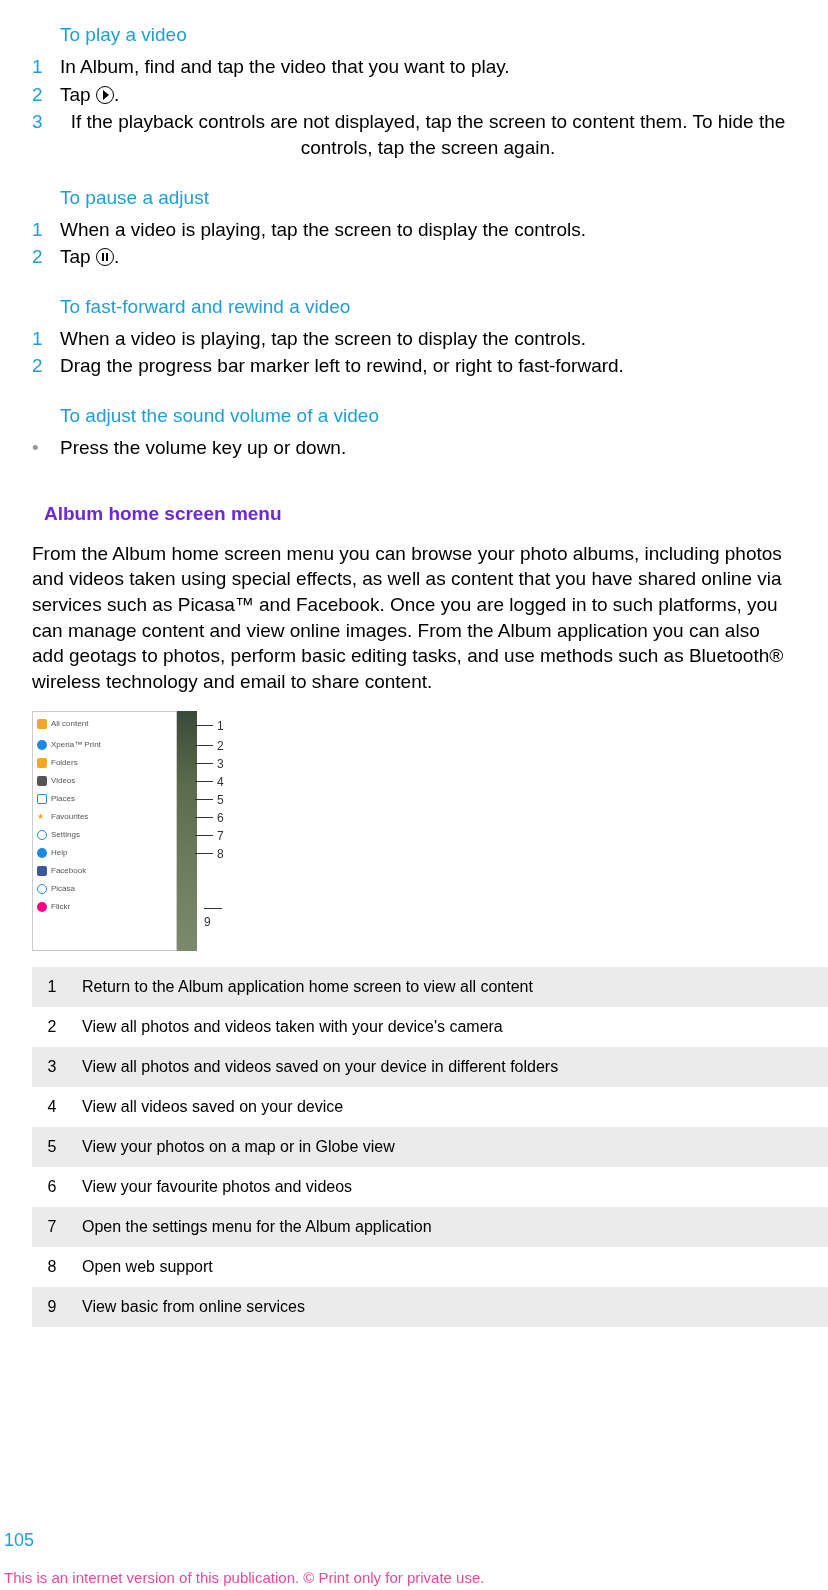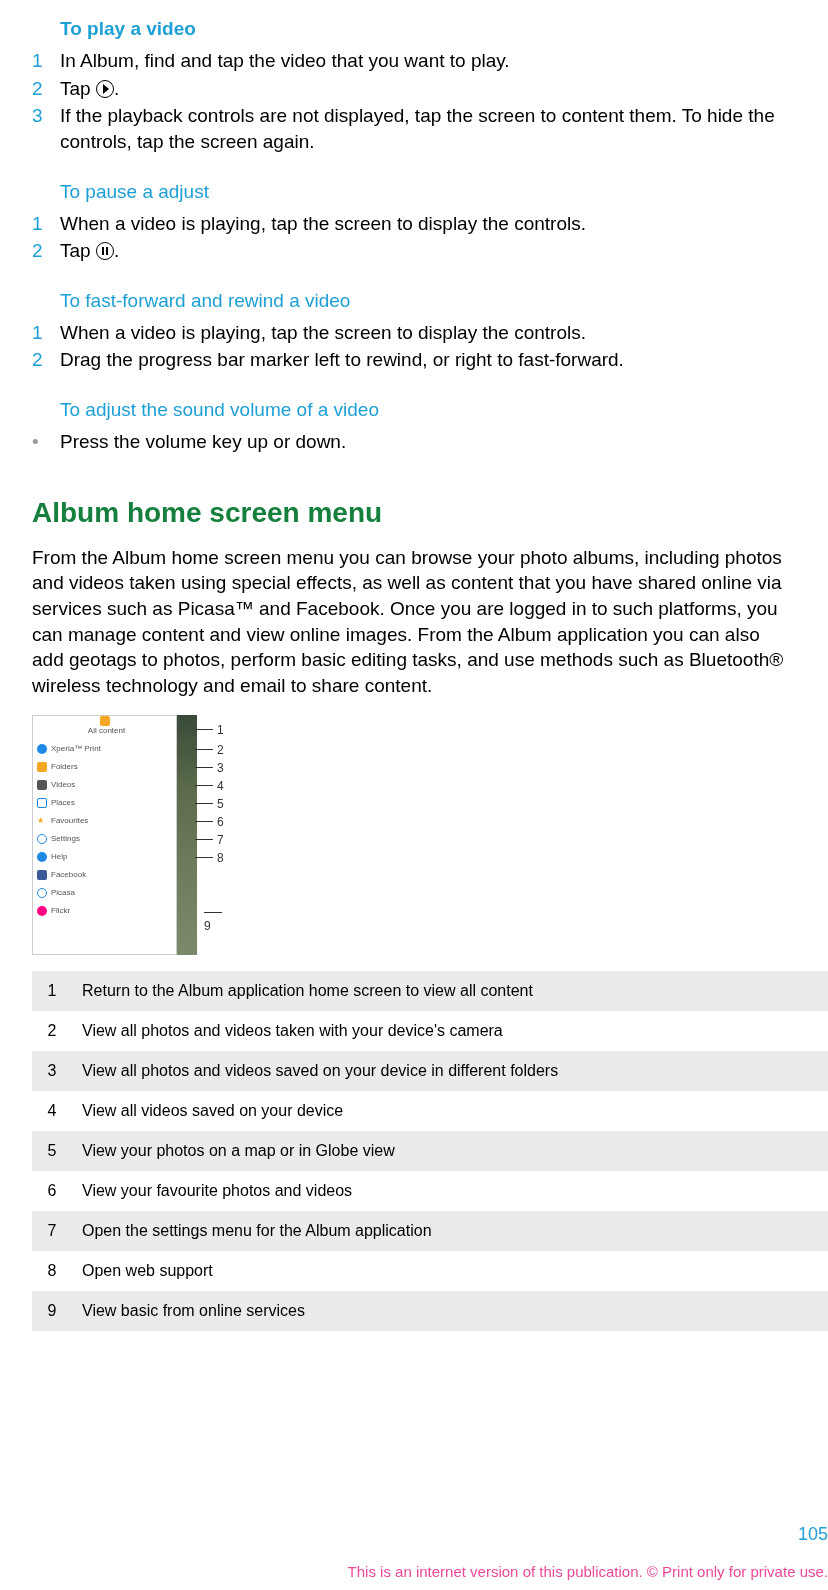--- a/index.html
+++ b/index.html
@@ -16,23 +16,22 @@
     min-height: 1590px;
     padding: 0 32px 20px 32px;
     position: relative;
   }
   .subheading {
     color: #1ea0d6;
     font-size: 19px;
     margin: 0 0 8px 0;
   }
   .first-subheading {
-    margin-top: 2px;
+    margin-top: 8px;
     padding-top: 16px;
-    font-weight: bold;
   }
   .step-list {
     margin: 0 0 26px 0;
     padding: 0;
   }
   .step-row {
     display: flex;
     line-height: 1.35;
     margin-bottom: 2px;
   }
@@ -40,20 +39,21 @@
     width: 28px;
     flex-shrink: 0;
     color: #1ea0d6;
     font-size: 19px;
     text-align: left;
     margin-left: -28px;
   }
   .step-text {
     font-size: 19px;
     color: #000;
+    text-align: center;
   }
   .bullet-row {
     display: flex;
     line-height: 1.35;
     margin-bottom: 26px;
   }
   .bullet-dot {
     width: 28px;
     flex-shrink: 0;
     color: #999;
@@ -93,24 +93,24 @@
     height: 8px;
     background: #000;
     display: block;
     margin: 0 1px;
   }
   .icon-pause {
     display: inline-flex;
     flex-direction: row;
   }
   h2.section-title {
-    font-size: 28px;
+    font-size: 19px;
     font-weight: bold;
-    color: #15803d;
-    margin: 42px 0 16px 0;
+    color: #6d28d9;
+    margin: 42px 0 16px 12px;
   }
   .body-text {
     font-size: 19px;
     line-height: 1.35;
     margin: 0 0 16px 0;
   }
 
   
   .diagram {
     position: relative;
@@ -141,21 +141,20 @@
     display: flex;
     align-items: center;
     padding-left: 4px;
     font-size: 8px;
     color: #555;
     position: relative;
   }
   .dia-row-first {
     height: 24px;
     background: transparent;
-    flex-direction: column;
   }
   .dia-ico {
     width: 10px;
     height: 10px;
     margin-right: 4px;
     border-radius: 2px;
     flex-shrink: 0;
   }
   .dia-label-wrap {
     position: absolute;
@@ -202,21 +201,21 @@
   .legend-table td.num {
     width: 40px;
     text-align: center;
   }
 
   .footer {
     position: absolute;
     bottom: 12px;
     left: 4px;
     right: 0;
-    text-align: right;
+    text-align: left;
   }
   .page-number {
     color: #1ea0d6;
     font-size: 18px;
     margin-bottom: 18px;
   }
   .footnote {
     color: #ec4899;
     font-size: 15px;
   }

